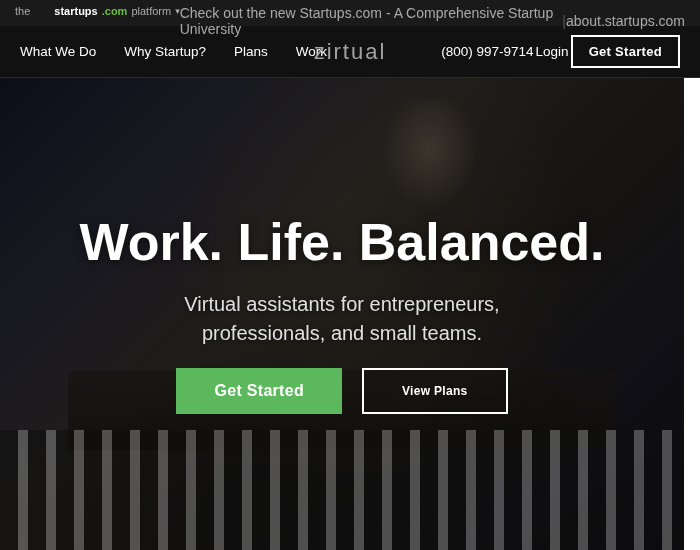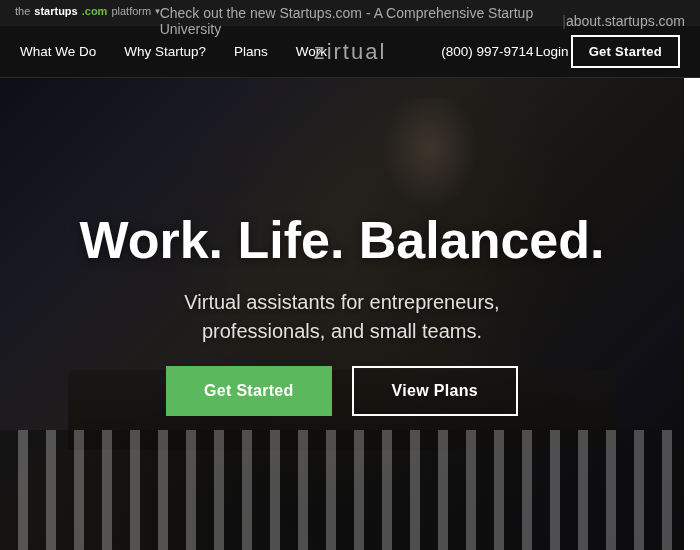--- a/index.html
+++ b/index.html
@@ -11,21 +11,21 @@
       color: #ccc;
       font-size: 11px;
       padding: 5px 15px;
       display: flex;
       align-items: flex-start;
       justify-content: space-between;
       height: 26px;
     }
     .top-banner-left { display: flex; align-items: center; gap: 4px; }
     .top-banner-left span.the { color: #aaa; }
-    .top-banner-left span.brand { color: #fff; font-weight: bold; }
+    .top-banner-left span.brand { color: #fff; font-weight: bold; margin-left: 20px; }
     .top-banner-left span.com { color: #6abf40; font-weight: bold; }
     .top-banner-left span.platform { color: #aaa; }
     .top-banner-chevron { color: #aaa; font-size: 9px; }
     .top-banner-right { display: flex; align-items: center; gap: 0; color: #aaa; font-size: 14px; }
     .top-banner-right a { color: #aaa; text-decoration: none; }
     .top-banner-divider { color: #555; }
 
     
     .navbar {
       background: #111;
@@ -137,21 +137,21 @@
       font-size: 16px;
       font-weight: 600;
       cursor: pointer;
       letter-spacing: 0.3px;
     }
     .btn-view-plans {
       background: transparent;
       color: #fff;
       border: 2px solid #fff;
       padding: 14px 38px;
-      font-size: 16px;
+      font-size: 12px;
       font-weight: 600;
       cursor: pointer;
       letter-spacing: 0.3px;
     }
 
     
     .person-hint {
       position: absolute;
       top: 20px;
       left: 50%;

